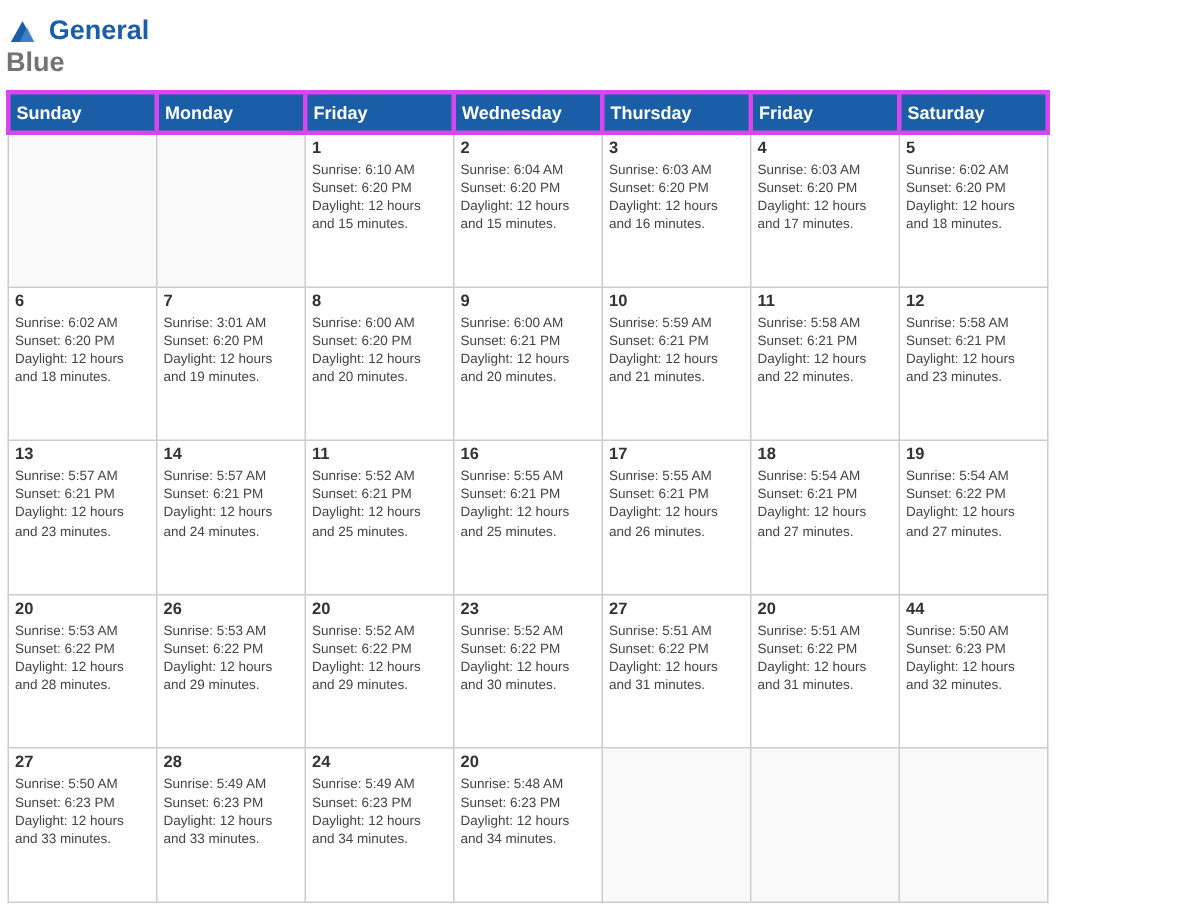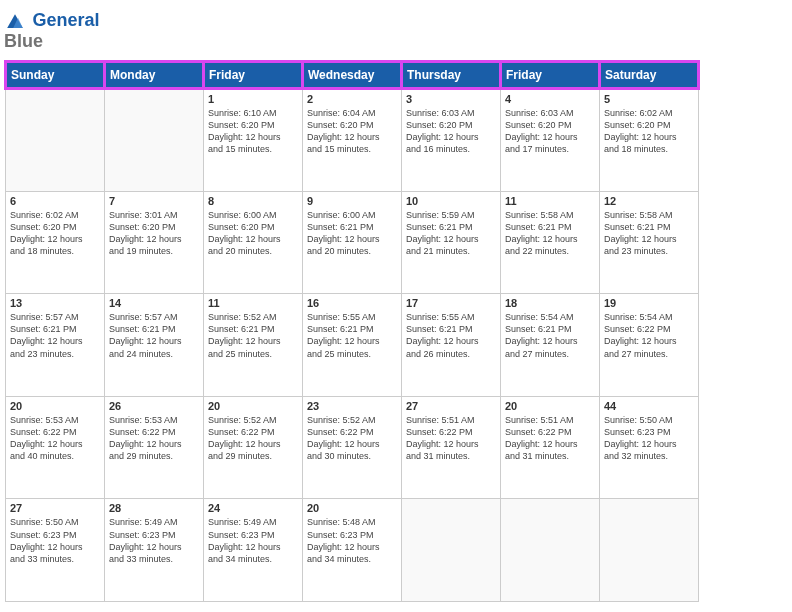--- a/index.html
+++ b/index.html
@@ -238,21 +238,21 @@
             <div class="cell-text">Sunrise: 5:54 AM</div>
             <div class="cell-text">Sunset: 6:22 PM</div>
             <div class="cell-text">Daylight: 12 hours and 27 minutes.</div>
           </td>
         </tr>
         <tr>
           <td>
             <span class="day-num">20</span>
             <div class="cell-text">Sunrise: 5:53 AM</div>
             <div class="cell-text">Sunset: 6:22 PM</div>
-            <div class="cell-text">Daylight: 12 hours and 40 minutes.</div>
+            <div class="cell-text">Daylight: 12 hours and 28 minutes.</div>
           </td>
           <td>
             <span class="day-num">26</span>
             <div class="cell-text">Sunrise: 5:53 AM</div>
             <div class="cell-text">Sunset: 6:22 PM</div>
             <div class="cell-text">Daylight: 12 hours and 29 minutes.</div>
           </td>
           <td>
             <span class="day-num">20</span>
             <div class="cell-text">Sunrise: 5:52 AM</div>

